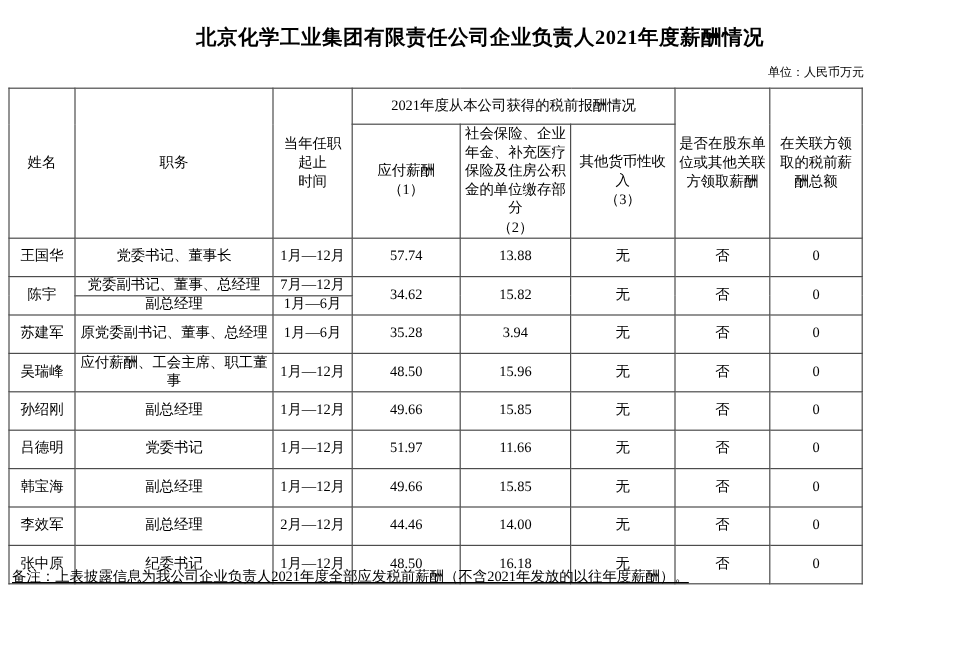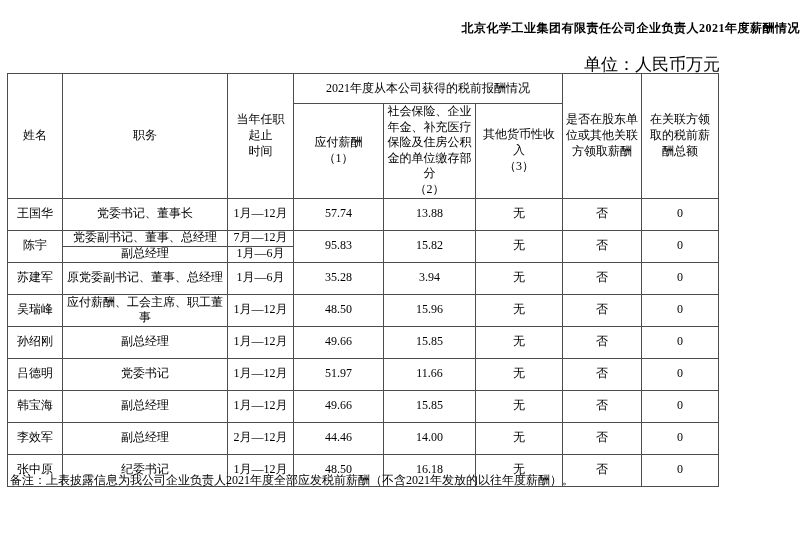--- a/index.html
+++ b/index.html
@@ -3,26 +3,26 @@
 <meta charset="utf-8">
 <style>
   html,body { margin:0; padding:0; }
   body {
     width:800px; height:545px; background:#ffffff; position:relative;
     font-family:"Liberation Serif","DejaVu Serif",serif; color:#000;
     overflow:hidden;
   }
   .doc-title {
     position:absolute; top:20px; left:0; width:100%;
-    text-align:right; font-size:12px; font-weight:bold;
+    text-align:center; font-size:17px; font-weight:bold;
     letter-spacing:0.5px;
   }
   .unit-note {
     position:absolute; top:53px; right:80px;
-    font-size:17px;
+    font-size:10px;
   }
   table.salary-table {
     position:absolute; top:73px; left:7px;
     width:711px; border-collapse:collapse; table-layout:fixed;
   }
   .salary-table th, .salary-table td {
     border:1px solid #4d4d4d;
     text-align:center; vertical-align:middle;
     font-size:12px; font-weight:normal;
     padding:0 3px; line-height:1.3;
@@ -30,20 +30,21 @@
   }
   .pre { white-space:pre-line; }
   tr.group-row   { height:30px; }
   tr.sub-row     { height:64px; }
   tr.data-row    { height:32px; }
   tr.half-row    { height:16px; }
   tr.half-row td { padding:0 2px; line-height:1.1; }
   .footnote {
     position:absolute; top:472px; left:10px;
     font-size:12px;
+    text-decoration:underline;
   }
 </style>
 </head>
 <body>
 
 <div class="doc-title">北京化学工业集团有限责任公司企业负责人2021年度薪酬情况</div>
 <div class="unit-note">单位：人民币万元</div>
 
 <table class="salary-table">
   <colgroup>
@@ -84,21 +85,21 @@
       <td>13.88</td>
       <td>无</td>
       <td>否</td>
       <td>0</td>
     </tr>
 
     <tr class="half-row">
       <td rowspan="2">陈宇</td>
       <td>党委副书记、董事、总经理</td>
       <td>7月—12月</td>
-      <td rowspan="2">95.83</td>
+      <td rowspan="2">34.62</td>
       <td rowspan="2">15.82</td>
       <td rowspan="2">无</td>
       <td rowspan="2">否</td>
       <td rowspan="2">0</td>
     </tr>
     <tr class="half-row">
       <td>副总经理</td>
       <td>1月—6月</td>
     </tr>
 

